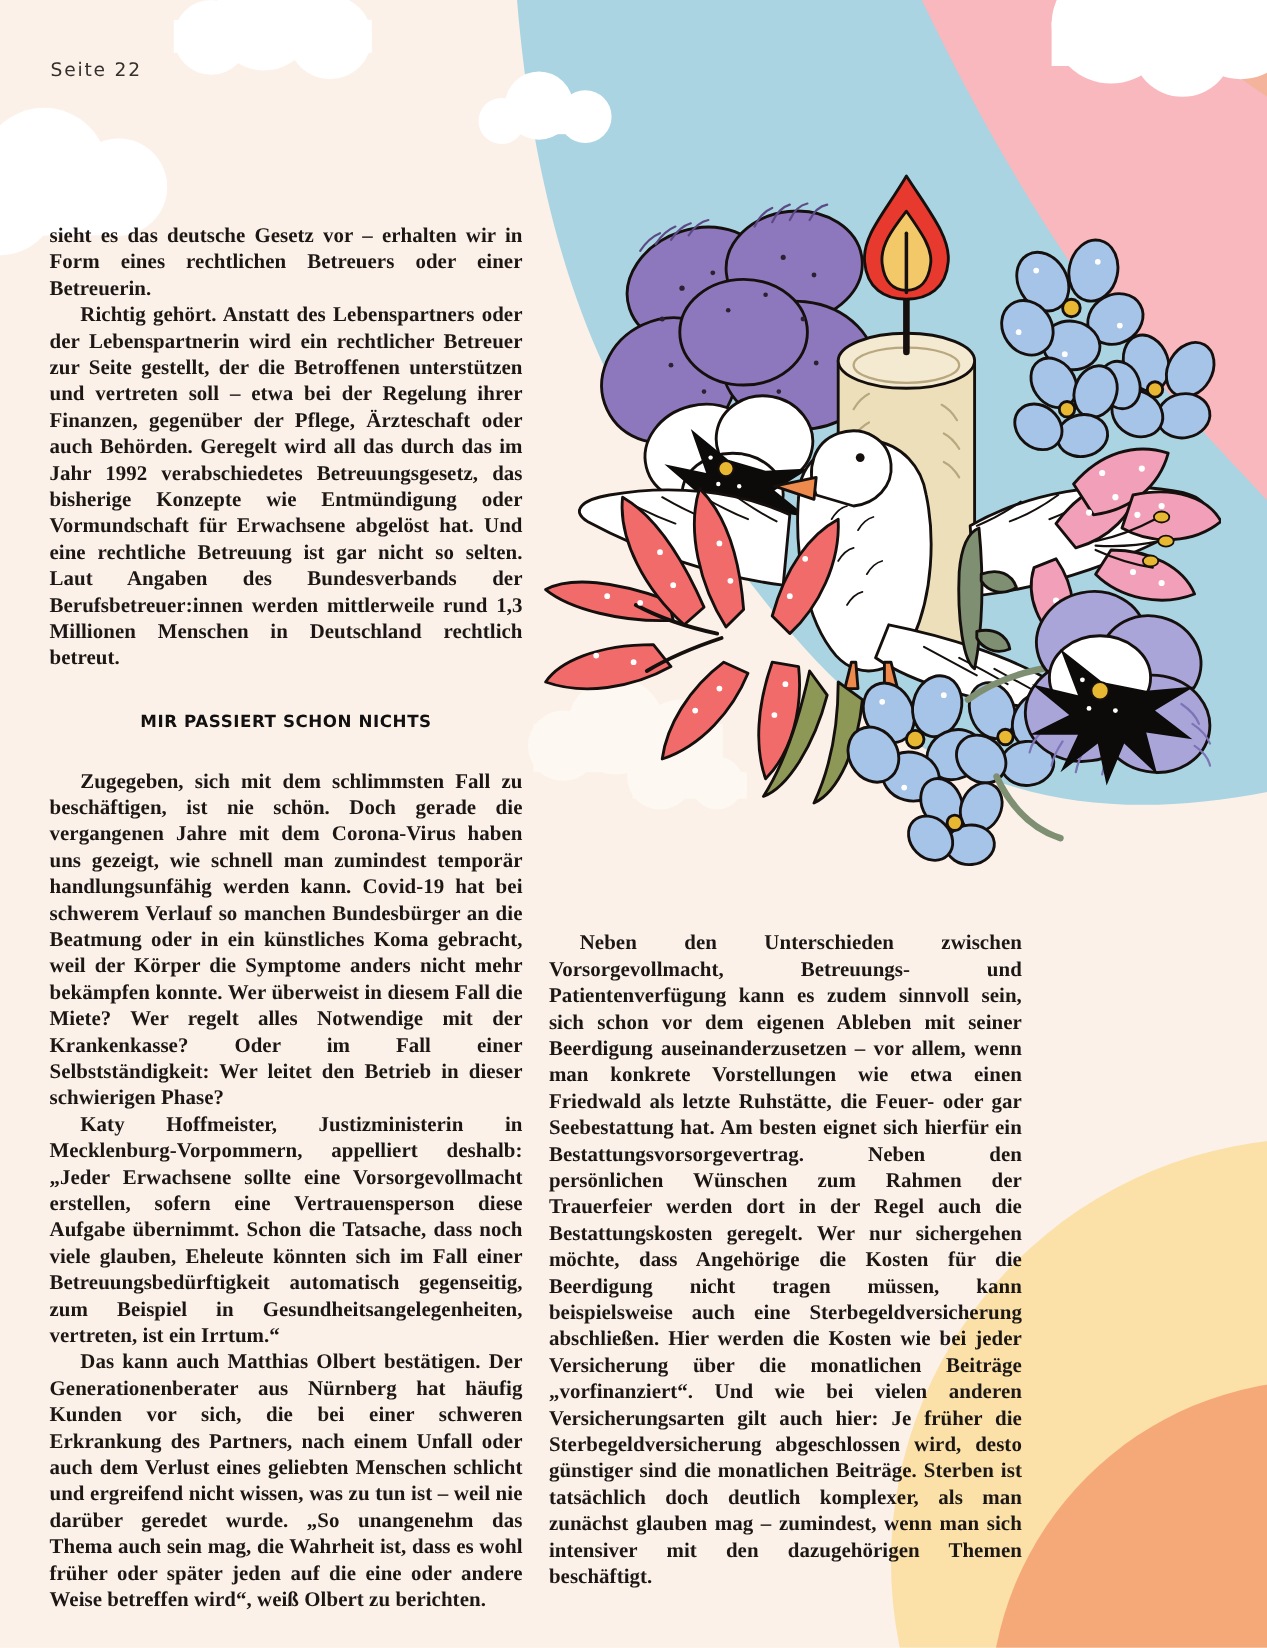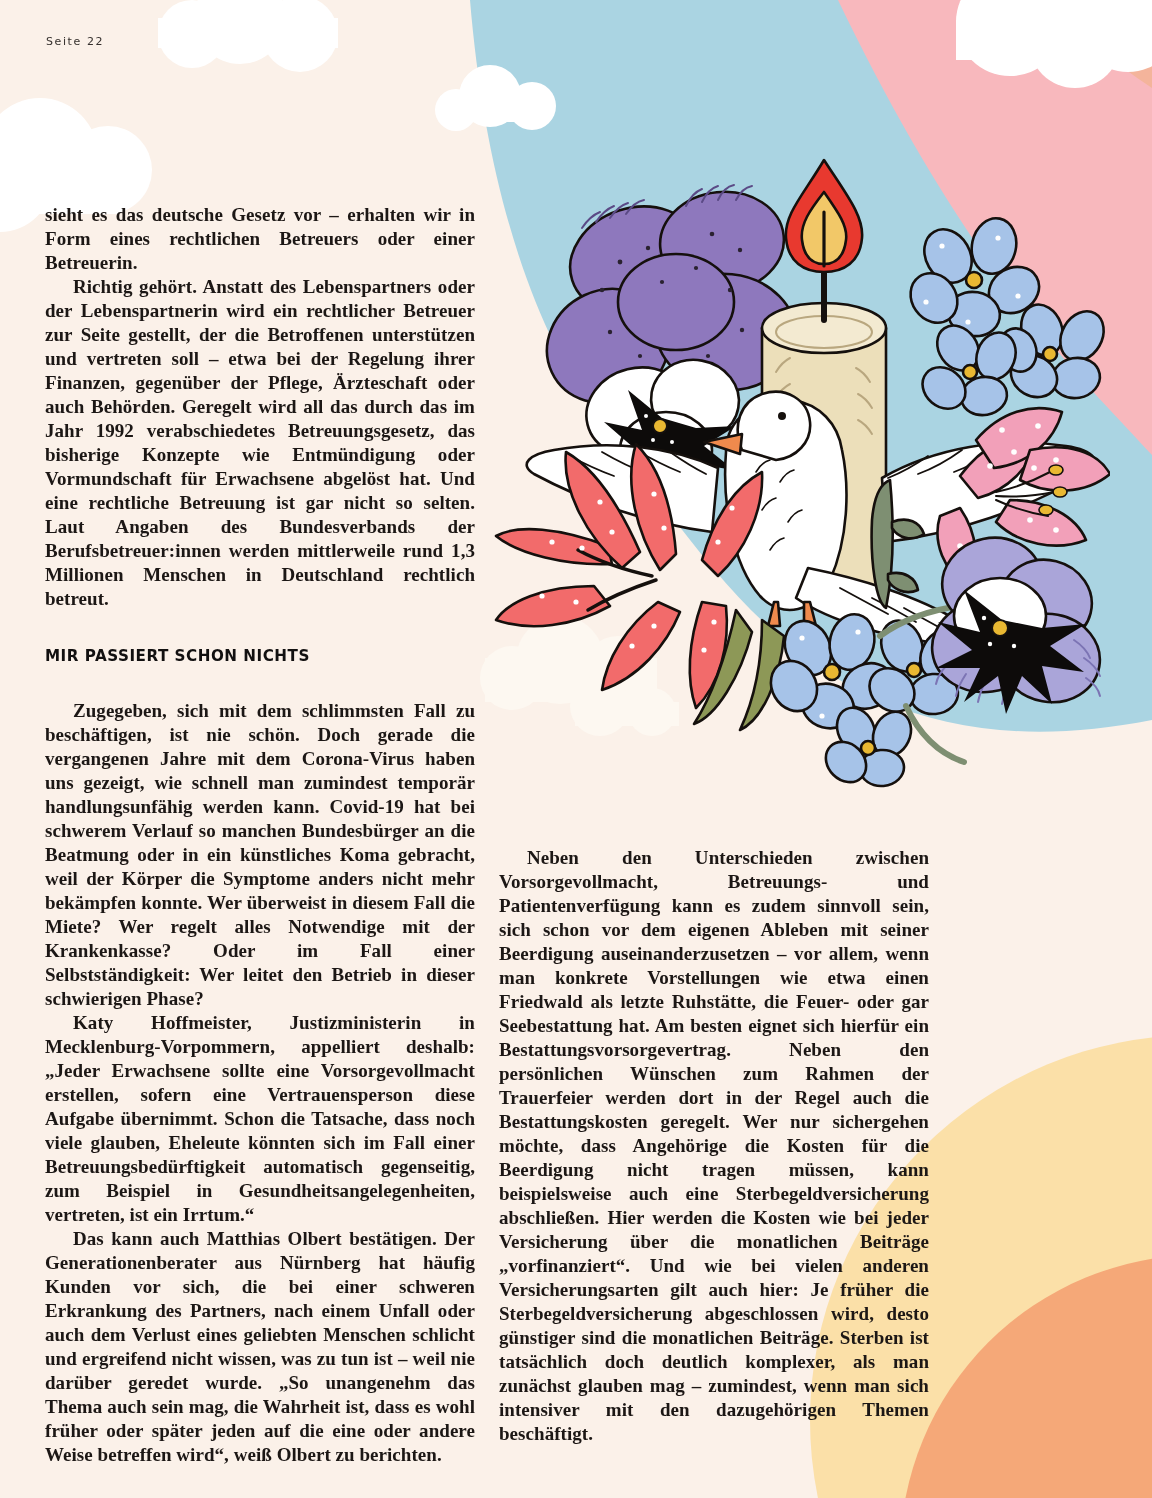--- a/index.html
+++ b/index.html
@@ -22,23 +22,23 @@
     inset: 0;
     overflow: hidden;
     z-index: 0;
   }
   .bg-svg { position: absolute; left: 0; top: 0; }
 
   
   .page-number {
     position: absolute;
     left: 46px;
-    top: 35px;
+    top: 54px;
     font-family: "DejaVu Sans", sans-serif;
-    font-size: 11px;
+    font-size: 17px;
     letter-spacing: 1.6px;
     color: #35302d;
     z-index: 6;
   }
 
   
   .col {
     position: absolute;
     z-index: 5;
     color: #1c1715;
@@ -57,20 +57,21 @@
     letter-spacing: 0.05px;
     font-weight: bold;
   }
   .col p.indent { text-indent: 28px; }
 
   .section-head {
     font-family: "DejaVu Sans", sans-serif;
     font-weight: bold;
     font-size: 15.2px;
     letter-spacing: 0.5px;
+    text-align: center;
     color: #121010;
     margin: 0;
     padding: 0;
   }
   .gap-before-head { height: 36px; }
   .gap-after-head  { height: 34px; }
 
   
   .illustration {
     position: absolute;

